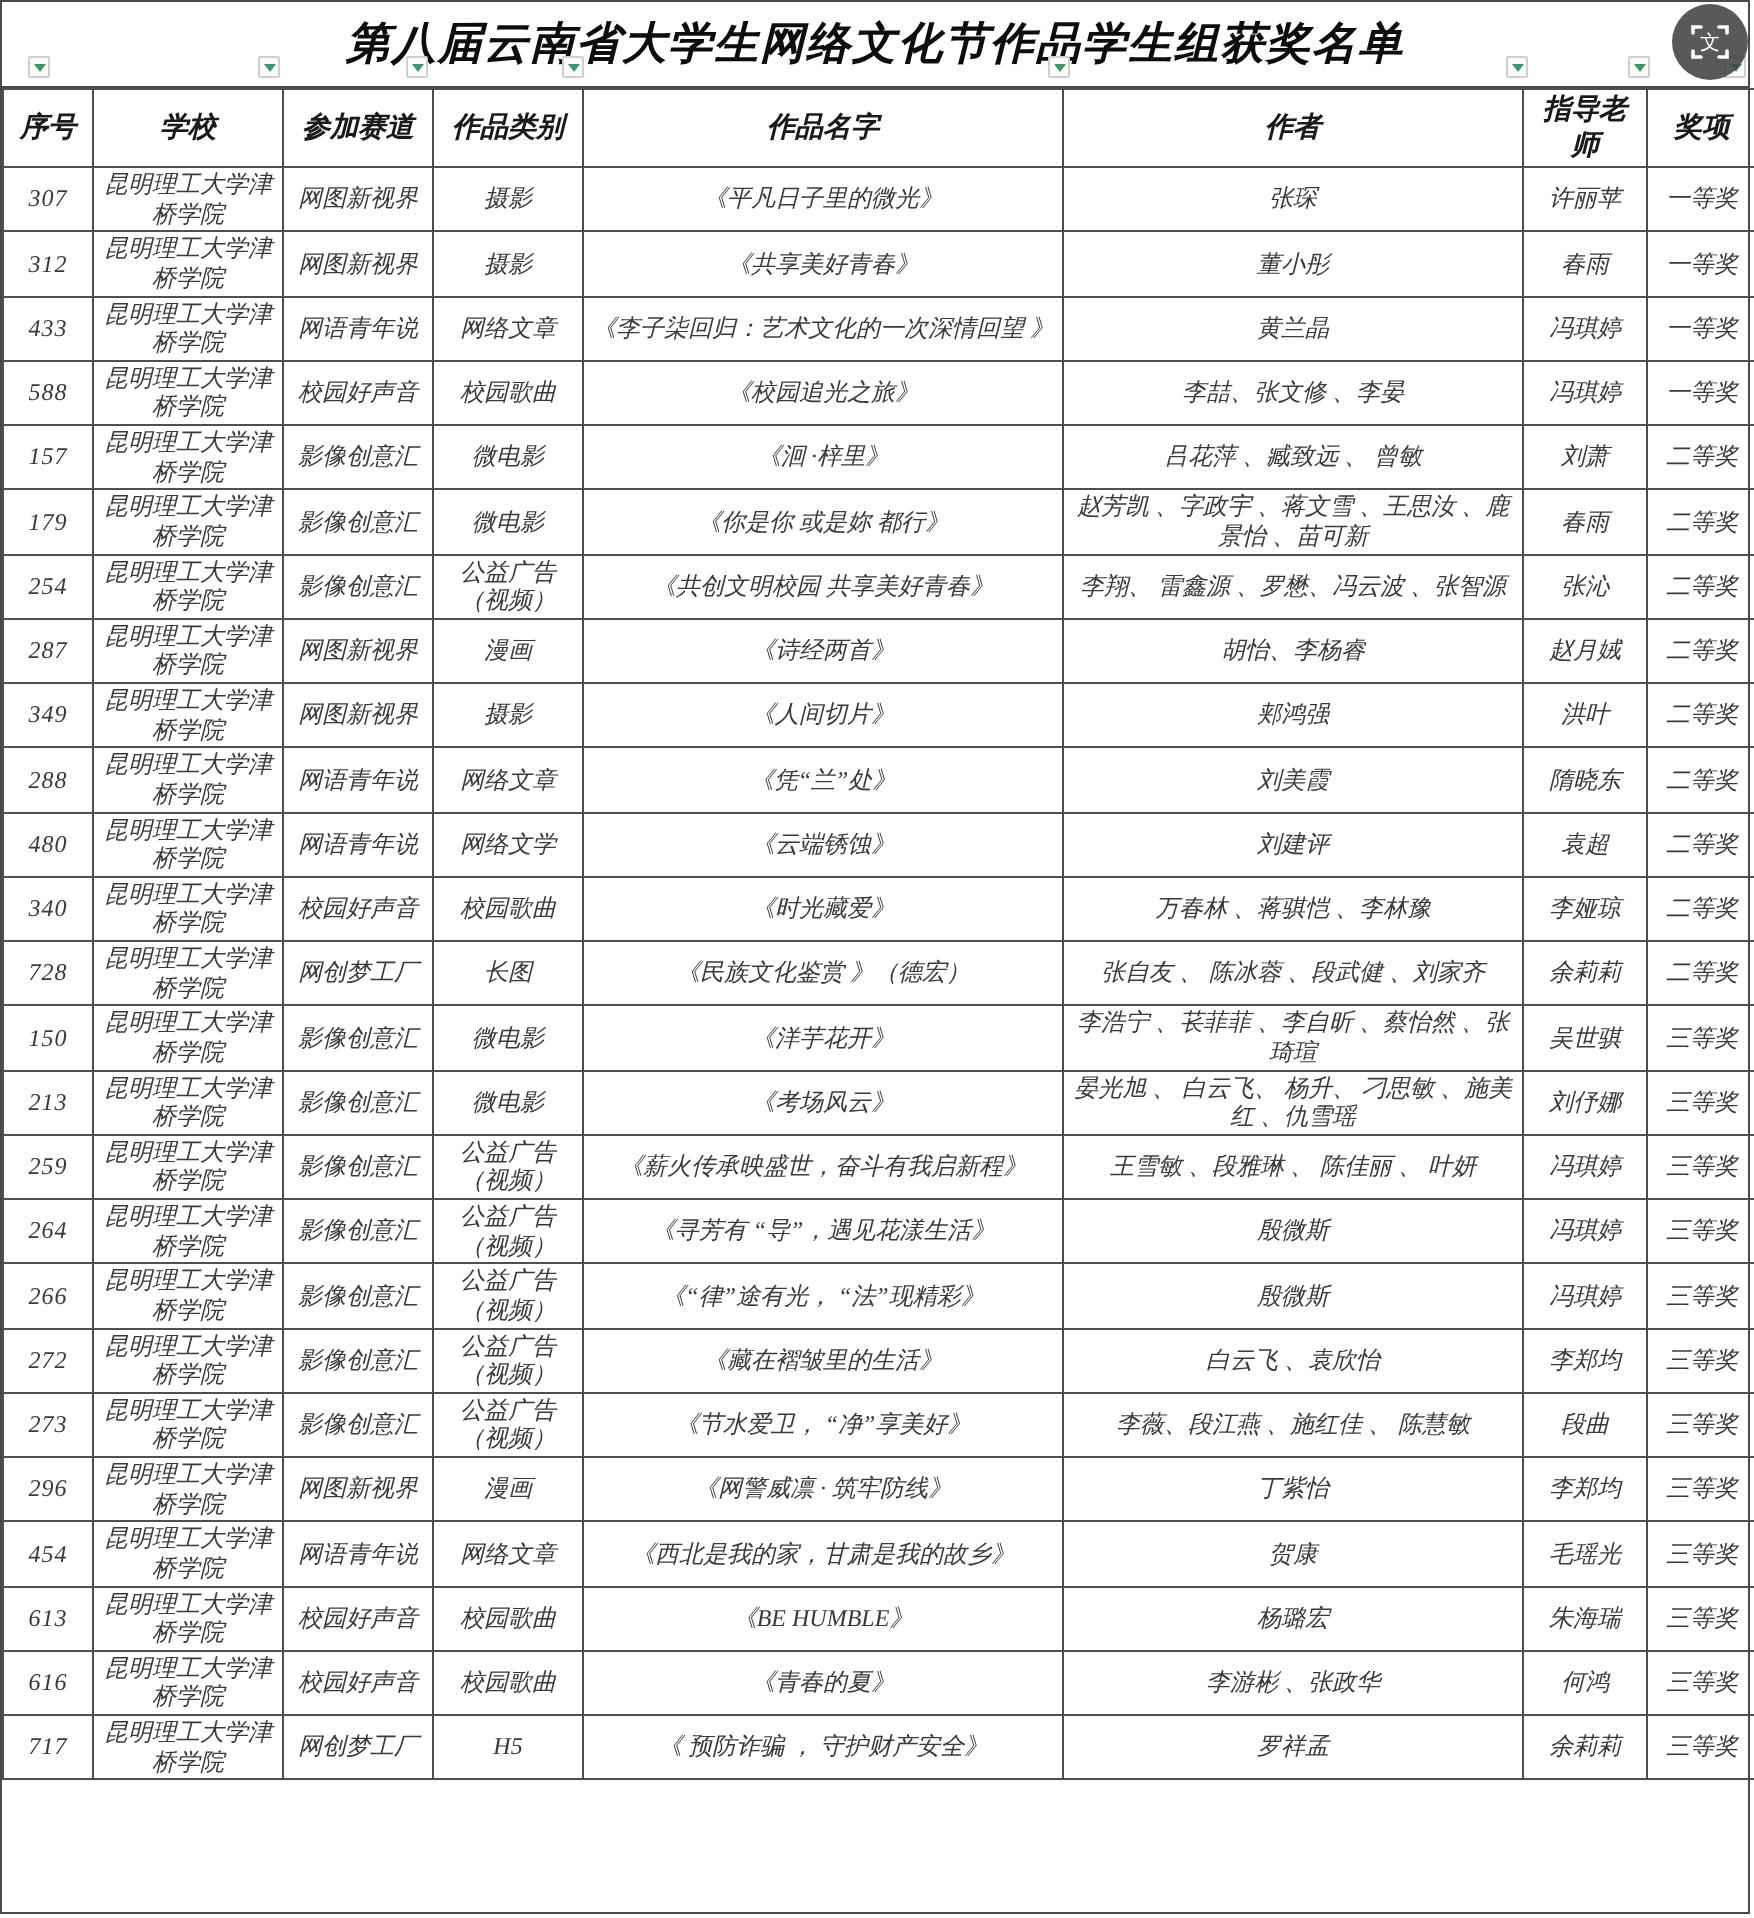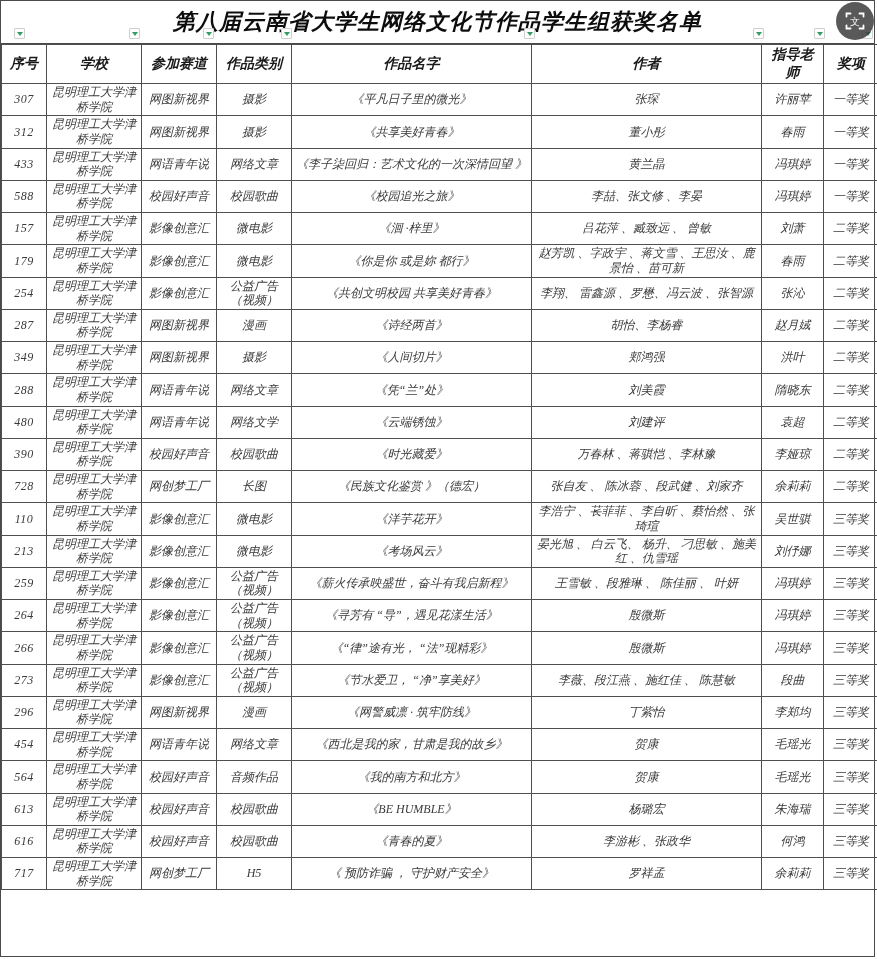--- a/index.html
+++ b/index.html
@@ -192,41 +192,41 @@
         <td class="c-id">480</td>
         <td class="c-school">昆明理工大学津桥学院</td>
         <td class="c-track">网语青年说</td>
         <td class="c-category">网络文学</td>
         <td class="c-title">《云端锈蚀》</td>
         <td class="c-authors">刘建评</td>
         <td class="c-advisor">袁超</td>
         <td class="c-award">二等奖</td>
       </tr>
         <tr style="">
-        <td class="c-id">390</td>
+        <td class="c-id">340</td>
         <td class="c-school">昆明理工大学津桥学院</td>
         <td class="c-track">校园好声音</td>
         <td class="c-category">校园歌曲</td>
         <td class="c-title">《时光藏爱》</td>
         <td class="c-authors">万春林 、蒋骐恺 、李林豫</td>
         <td class="c-advisor">李娅琼</td>
         <td class="c-award">二等奖</td>
       </tr>
         <tr style="">
         <td class="c-id">728</td>
         <td class="c-school">昆明理工大学津桥学院</td>
         <td class="c-track">网创梦工厂</td>
         <td class="c-category">长图</td>
         <td class="c-title">《民族文化鉴赏 》（德宏）</td>
         <td class="c-authors">张自友 、 陈冰蓉 、段武健 、刘家齐</td>
         <td class="c-advisor">余莉莉</td>
         <td class="c-award">二等奖</td>
       </tr>
         <tr style="">
-        <td class="c-id">110</td>
+        <td class="c-id">150</td>
         <td class="c-school">昆明理工大学津桥学院</td>
         <td class="c-track">影像创意汇</td>
         <td class="c-category">微电影</td>
         <td class="c-title">《洋芋花开》</td>
         <td class="c-authors">李浩宁 、苌菲菲 、李自昕 、蔡怡然 、张琦瑄</td>
         <td class="c-advisor">吴世骐</td>
         <td class="c-award">三等奖</td>
       </tr>
         <tr style="">
         <td class="c-id">213</td>
@@ -262,20 +262,30 @@
         <td class="c-id">266</td>
         <td class="c-school">昆明理工大学津桥学院</td>
         <td class="c-track">影像创意汇</td>
         <td class="c-category">公益广告（视频）</td>
         <td class="c-title">《“律”途有光， “法”现精彩》</td>
         <td class="c-authors">殷微斯</td>
         <td class="c-advisor">冯琪婷</td>
         <td class="c-award">三等奖</td>
       </tr>
         <tr style="">
+        <td class="c-id">272</td>
+        <td class="c-school">昆明理工大学津桥学院</td>
+        <td class="c-track">影像创意汇</td>
+        <td class="c-category">公益广告（视频）</td>
+        <td class="c-title">《藏在褶皱里的生活》</td>
+        <td class="c-authors">白云飞 、袁欣怡</td>
+        <td class="c-advisor">李郑均</td>
+        <td class="c-award">三等奖</td>
+      </tr>
+        <tr style="">
         <td class="c-id">273</td>
         <td class="c-school">昆明理工大学津桥学院</td>
         <td class="c-track">影像创意汇</td>
         <td class="c-category">公益广告（视频）</td>
         <td class="c-title">《节水爱卫， “净”享美好》</td>
         <td class="c-authors">李薇、段江燕 、施红佳 、 陈慧敏</td>
         <td class="c-advisor">段曲</td>
         <td class="c-award">三等奖</td>
       </tr>
         <tr style="">
@@ -287,30 +297,20 @@
         <td class="c-authors">丁紫怡</td>
         <td class="c-advisor">李郑均</td>
         <td class="c-award">三等奖</td>
       </tr>
         <tr style="">
         <td class="c-id">454</td>
         <td class="c-school">昆明理工大学津桥学院</td>
         <td class="c-track">网语青年说</td>
         <td class="c-category">网络文章</td>
         <td class="c-title">《西北是我的家，甘肃是我的故乡》</td>
-        <td class="c-authors">贺康</td>
-        <td class="c-advisor">毛瑶光</td>
-        <td class="c-award">三等奖</td>
-      </tr>
-        <tr style="">
-        <td class="c-id">564</td>
-        <td class="c-school">昆明理工大学津桥学院</td>
-        <td class="c-track">校园好声音</td>
-        <td class="c-category">音频作品</td>
-        <td class="c-title">《我的南方和北方》</td>
         <td class="c-authors">贺康</td>
         <td class="c-advisor">毛瑶光</td>
         <td class="c-award">三等奖</td>
       </tr>
         <tr style="">
         <td class="c-id">613</td>
         <td class="c-school">昆明理工大学津桥学院</td>
         <td class="c-track">校园好声音</td>
         <td class="c-category">校园歌曲</td>
         <td class="c-title">《BE HUMBLE》</td>

